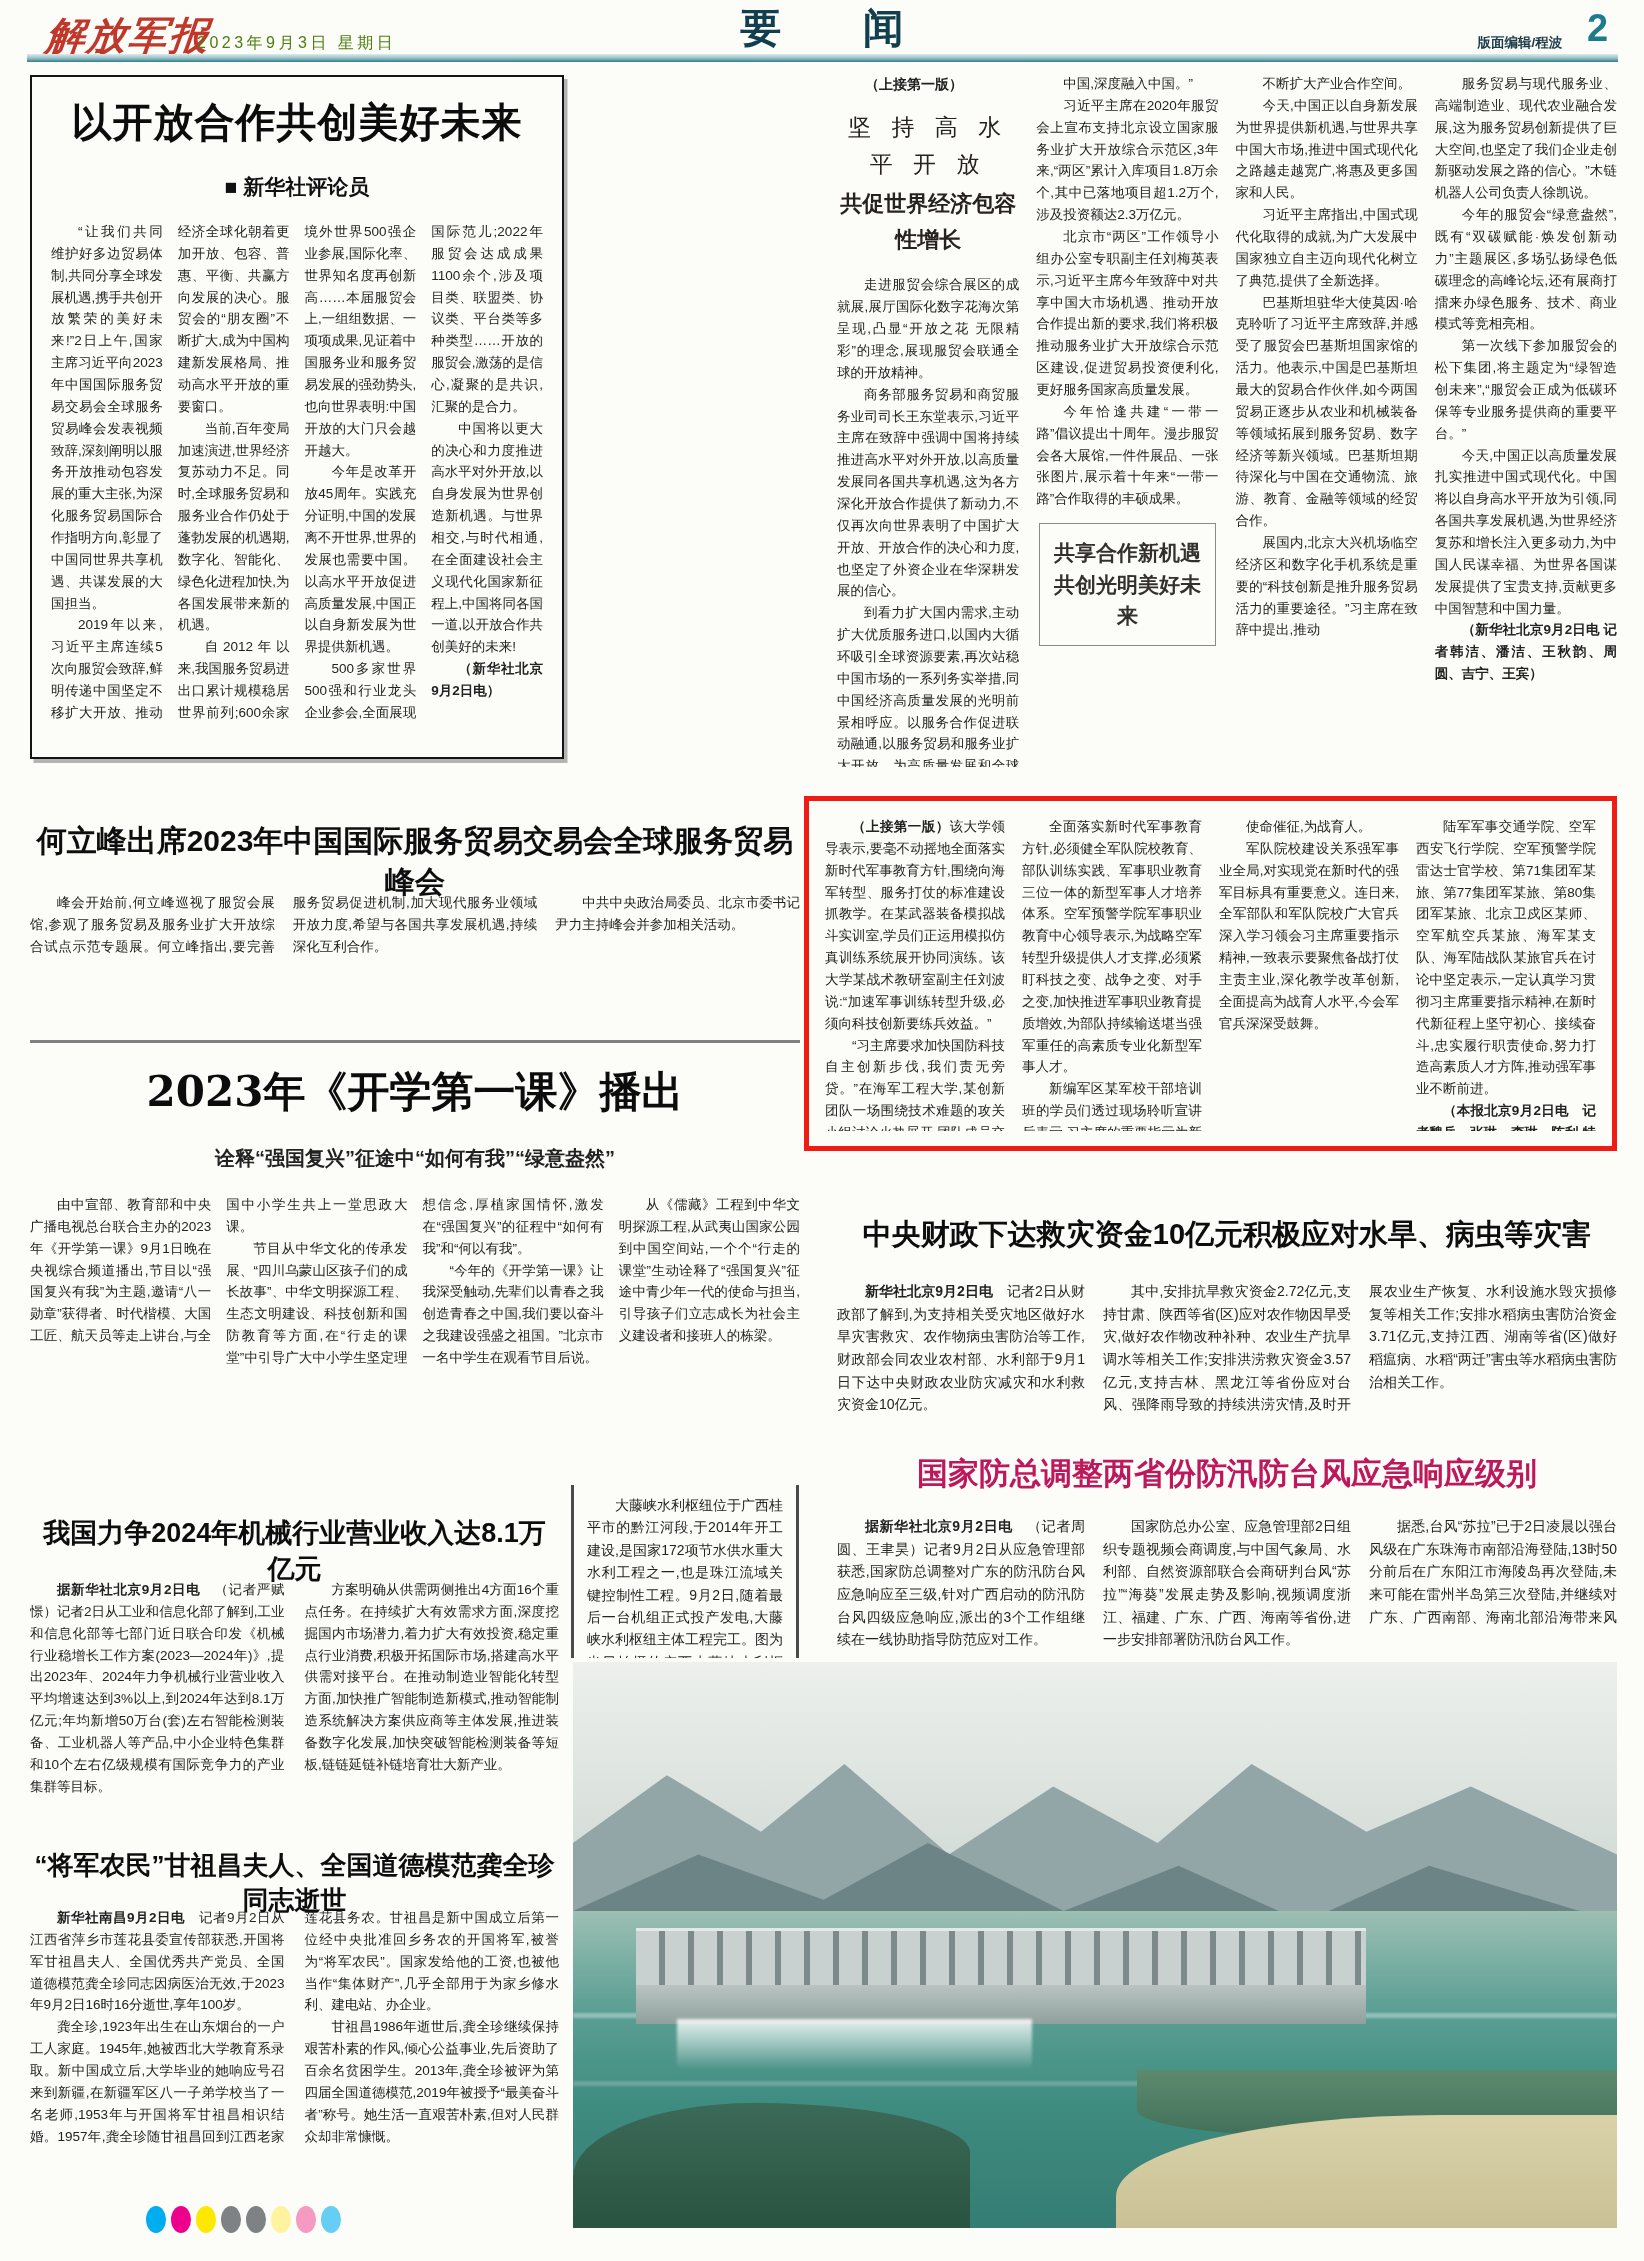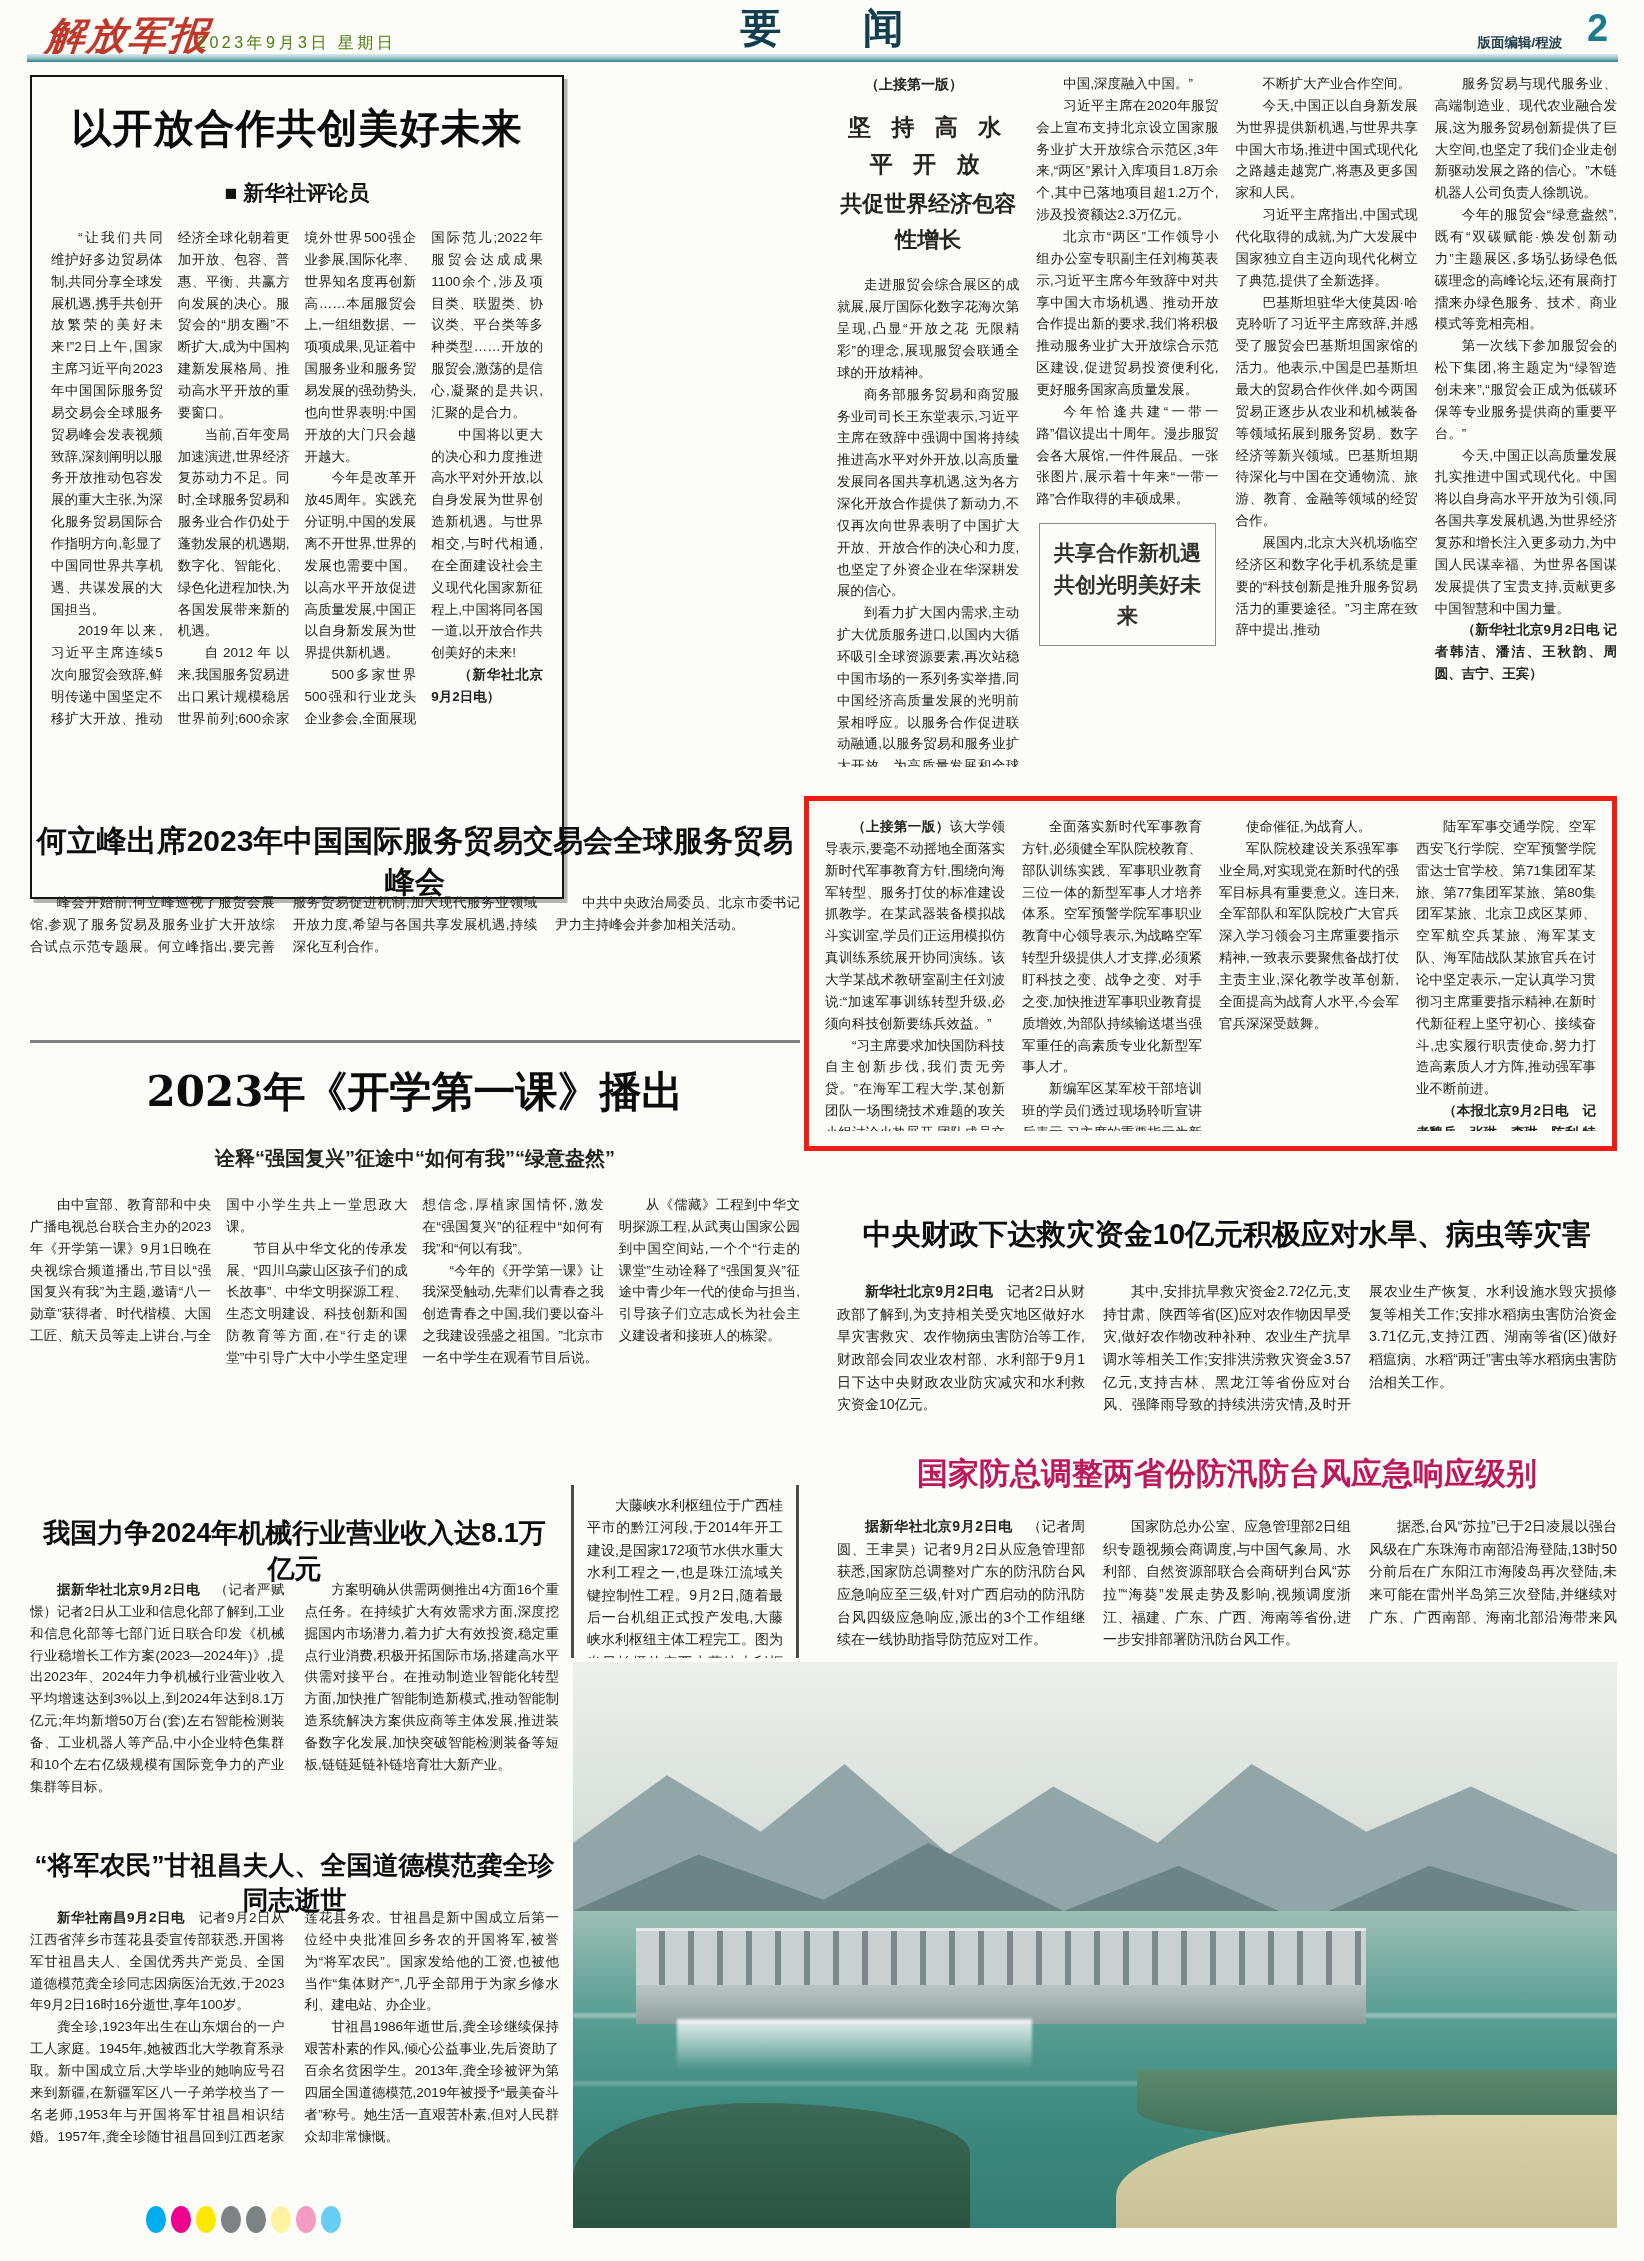--- a/index.html
+++ b/index.html
@@ -20,30 +20,30 @@
   .p{margin:0;text-indent:2em;text-align:justify;}
   b{font-weight:bold;}
   .body-txt{font-size:13.5px;line-height:1.62;color:#222;}
   .colwrap{display:flex;gap:17px;}
   .colwrap .col{flex:1;overflow:hidden;}
   .cols3{column-count:3;column-gap:18px;}
   .cols2{column-count:2;column-gap:20px;}
   .cols4{column-count:4;column-gap:15px;}
   .clip{overflow:hidden;}
   
-  .ed-box{left:30px;top:75px;width:534px;height:824px;border:2.5px solid #141414;
-          box-shadow:3.5px 4px 0 rgba(120,120,120,.55);background:#fcfcf9;box-sizing:border-box;padding:24px 19px 15px;}
+  .ed-box{left:30px;top:75px;width:534px;height:684px;border:2.5px solid #141414;
+          box-shadow:3.5px 4px 0 rgba(120,120,120,.55);background:#fcfcf9;box-sizing:border-box;padding:18px 19px 15px;}
   .ed-title{text-align:center;font-size:40px;font-weight:bold;color:#0c0c0c;letter-spacing:1px;
             font-family:"DejaVu Serif","Liberation Serif",serif;}
   .ed-byline{text-align:center;font-size:21px;font-weight:bold;margin:23px 0 20px;color:#111;}
   .ed-body{height:504px;overflow:hidden;}
   
   .tr-section{left:837px;top:73px;width:780px;height:694px;}
   .tr-cont{font-weight:bold;font-size:14px;text-indent:2em;margin:0 0 13px;}
-  .tr-h1{font-size:23px;font-weight:bold;color:#262220;text-align:center;letter-spacing:7px;margin:5px 0 3px;}
+  .tr-h1{font-size:23px;font-weight:normal;color:#262220;text-align:center;letter-spacing:7px;margin:5px 0 3px;}
   .tr-h2{font-size:22px;font-weight:bold;color:#262220;text-align:center;margin:0 0 17px;}
   .subbox{border:1px solid #8a8a8a;margin:13px 3px;padding:13px 4px;text-align:center;
           font-size:21px;font-weight:bold;color:#33302d;line-height:1.5;}
   
   .hl-title{left:30px;top:821px;width:770px;text-align:center;font-size:30px;font-weight:bold;color:#0e0e0e;}
   .hl-body{left:30px;top:892px;width:770px;height:140px;}
   .grey-rule{left:30px;top:1040px;width:770px;height:3px;background:#808080;}
   
   .kx-title{left:30px;top:1064px;width:770px;text-align:center;font-size:42px;font-weight:bold;color:#0c0c0c;
             font-family:"DejaVu Serif","Liberation Serif",serif;}

